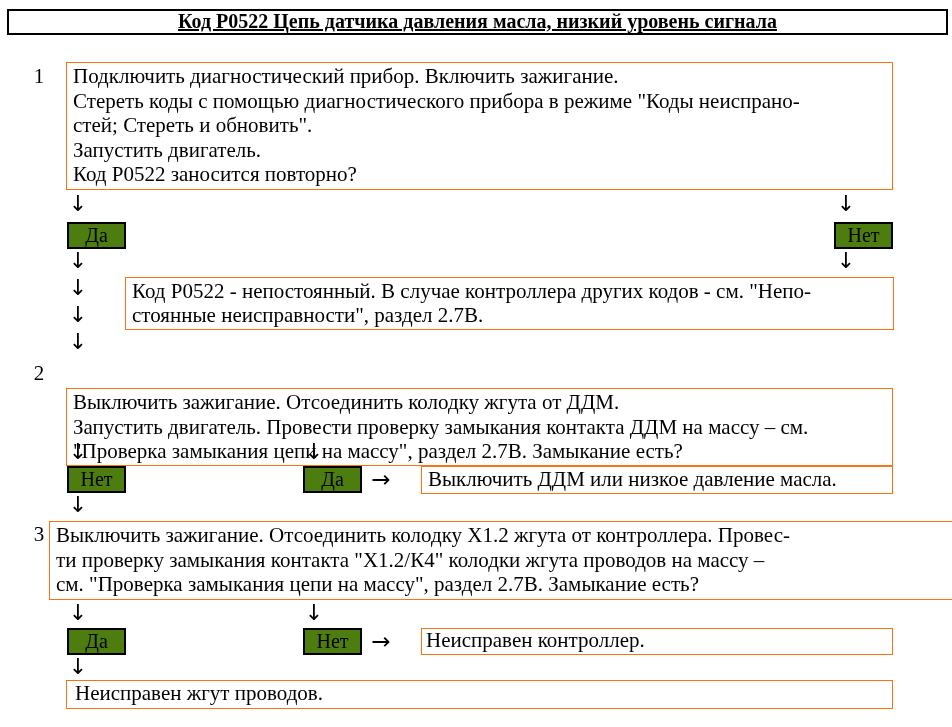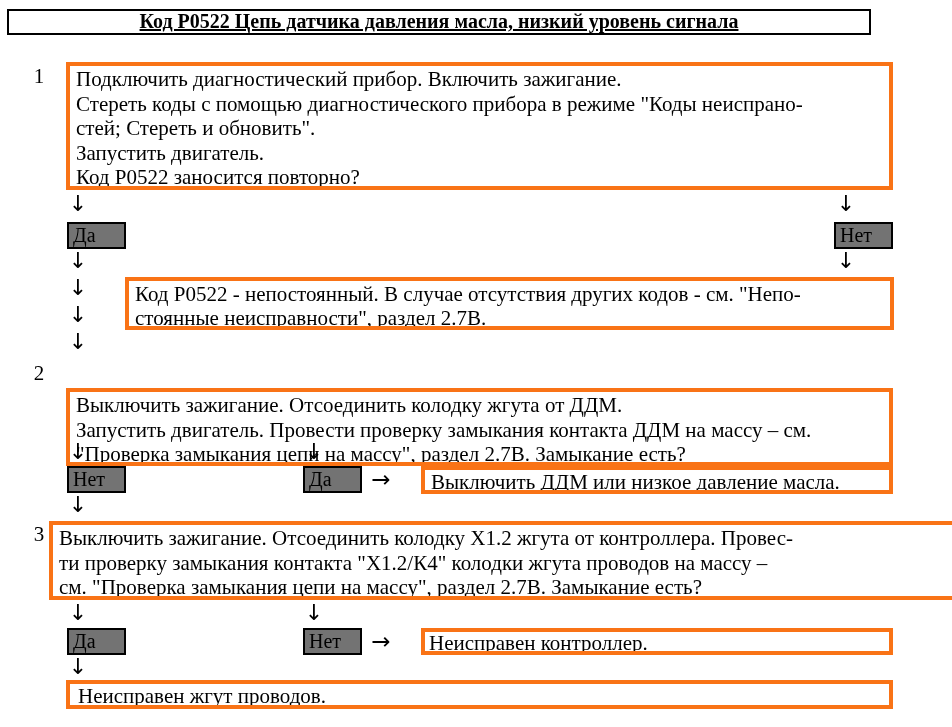--- a/index.html
+++ b/index.html
@@ -8,54 +8,55 @@
     position: relative;
     width: 952px;
     height: 727px;
     background: #ffffff;
     color: #000000;
     font-family: "Liberation Serif", serif;
     overflow: hidden;
   }
   .title-box {
     position: absolute;
-    left: 7px; top: 9px; width: 864px; height: 26px;
+    left: 7px; top: 9px; width: 941px; height: 26px;
     border: 2px solid #000000;
     text-align: center;
     font-weight: bold;
     font-size: 20px;
     line-height: 21px;
   }
   .title-box span { text-decoration: underline; }
   .num {
     position: absolute;
     width: 24px;
     text-align: center;
     font-size: 21px;
     line-height: 25px;
   }
   .box {
     position: absolute;
-    border: 4px solid #f97316;
+    border: 1px solid #f97316;
     background: #ffffff;
     font-size: 21px;
     line-height: 24.5px;
     padding: 1px 6px;
     white-space: pre-line;
     overflow: hidden;
   }
   .small-box {
     position: absolute;
     border: 2px solid #000000;
-    background: #737373;
+    background: #4d7c0f;
     width: 59px; height: 27px;
     font-size: 20px;
     line-height: 22px;
     padding: 0 4px;
     overflow: hidden;
+    text-align: center;
   }
   .arr {
     position: absolute;
     width: 22px;
     height: 26px;
     text-align: center;
     font-size: 22px;
     line-height: 24px;
     font-family: "DejaVu Sans", sans-serif;
   }
@@ -90,21 +91,21 @@
 
   <div class="small-box" style="left:67px; top:222px;">Да</div>
   <div class="small-box" style="left:834px; top:222px;">Нет</div>
 
   <div class="arr" style="left:67px; top:249px;">↓</div>
   <div class="arr" style="left:67px; top:276px;">↓</div>
   <div class="arr" style="left:67px; top:303px;">↓</div>
   <div class="arr" style="left:67px; top:330px;">↓</div>
   <div class="arr" style="left:835px; top:249px;">↓</div>
 
-  <div class="box" style="left:125px; top:277px; width:769px; height:53px; line-height:24px;">Код Р0522 - непостоянный. В случае отсутствия других кодов - см. "Непо-
+  <div class="box" style="left:125px; top:277px; width:769px; height:53px; line-height:24px;">Код Р0522 - непостоянный. В случае контроллера других кодов - см. "Непо-
 стоянные неисправности", раздел 2.7В.</div>
 
   <div class="num" style="left:27px; top:361px;">2</div>
   <div class="box" style="left:66px; top:360px; width:827px; height:78px;margin-top:28px;">Выключить зажигание. Отсоединить колодку жгута от ДДМ.
 Запустить двигатель. Провести проверку замыкания контакта ДДМ на массу – см.
 "Проверка замыкания цепи на массу", раздел 2.7В. Замыкание есть?</div>
 
   <div class="arr" style="left:67px; top:440px;">↓</div>
   <div class="arr" style="left:303px; top:440px;">↓</div>
 

